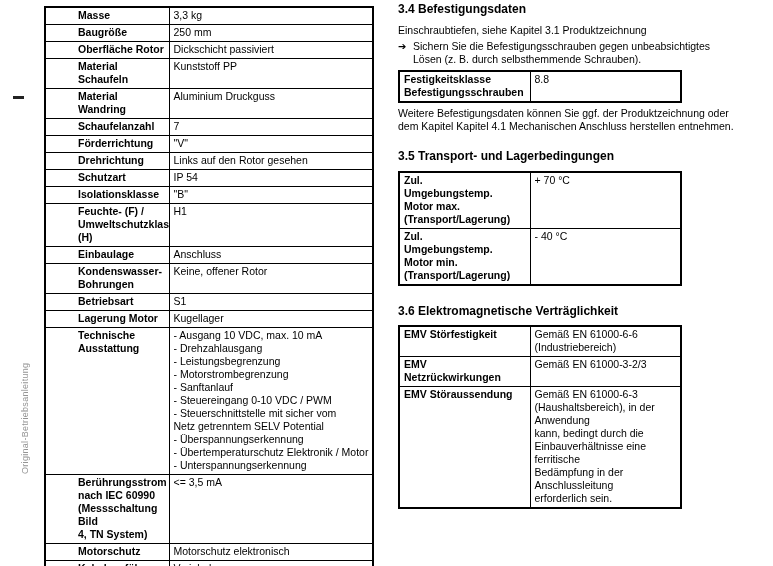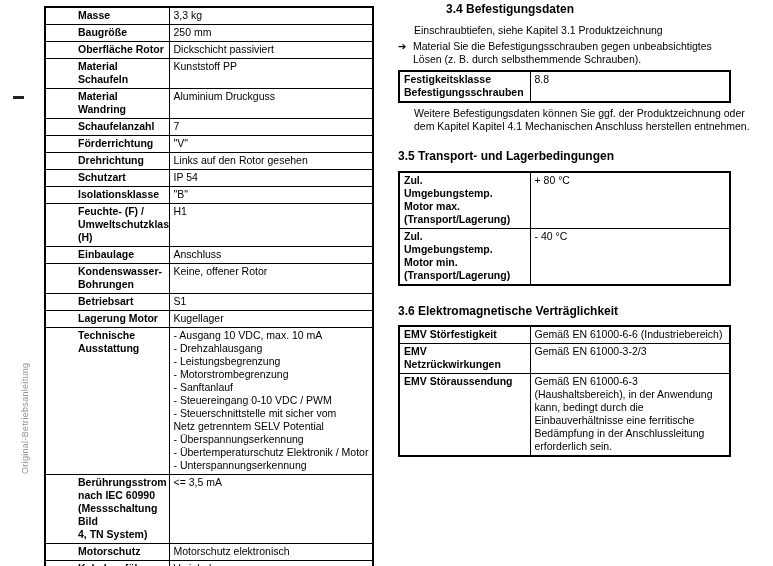--- a/index.html
+++ b/index.html
@@ -15,29 +15,29 @@
   
   table{border-collapse:collapse;table-layout:fixed;}
   .spec-table{position:absolute;left:44px;top:6px;width:330px;border:2px solid #000;}
   .spec-table td{border:1px solid #000;font-size:10.5px;line-height:13px;vertical-align:top;
         white-space:pre-line;padding:1px 3px 2px 4px;overflow:hidden;}
   td.lbl{font-weight:bold;padding-left:32px;}
   .spec-table col.c1{width:124px;}
 
   .right-col{position:absolute;left:398px;top:0;width:338px;height:566px;}
   .heading{position:absolute;left:0;font-size:12px;font-weight:bold;white-space:nowrap;}
-  .para{position:absolute;left:16px;width:338px;font-size:10.5px;line-height:13px;white-space:pre-line;}
+  .para{position:absolute;left:0;width:338px;font-size:10.5px;line-height:13px;white-space:pre-line;}
   .bullet{position:absolute;left:0;top:40px;width:338px;display:flex;font-size:10.5px;line-height:13px;}
   .bullet .arrow{flex:0 0 15px;width:15px;font-size:10px;}
-  .mini{position:absolute;left:0;width:333px;border:2px solid #000;}
+  .mini{position:absolute;left:0;width:284px;border:2px solid #000;}
   .mini td{border:1px solid #000;font-size:10.5px;line-height:13px;vertical-align:top;
         white-space:pre-line;padding:1px 3px 2px 4px;overflow:hidden;}
   .mini col.tc1{width:131px;}
 
-  .h34{top:2px;margin-left:48px;} .p1{top:24px;} .t34{top:70px;} .p2{top:107px;}
+  .h34{top:2px;} .p1{top:24px;} .t34{top:70px;} .p2{top:107px;}
   .h35{top:149px;} .t35{top:171px;}
   .h36{top:304px;} .t36{top:325px;padding-left:8px;}
 </style>
 </head>
 <body>
 
 <div class="page">
 
   <div class="fold-mark"></div>
   <div class="vertical-text">Original-Betriebsanleitung</div>
@@ -143,21 +143,21 @@
     </tbody>
   </table>
 
   <div class="right-col">
 
     <div class="heading h34">3.4 Befestigungsdaten</div>
     <div class="para p1">Einschraubtiefen, siehe Kapitel 3.1 Produktzeichnung</div>
 
     <div class="bullet">
       <span class="arrow">➔</span>
-      <span class="btext">Material Sie die Befestigungsschrauben gegen unbeabsichtigtes
+      <span class="btext">Sichern Sie die Befestigungsschrauben gegen unbeabsichtigtes
 Lösen (z. B. durch selbsthemmende Schrauben).</span>
     </div>
 
     <table class="mini t34">
       <colgroup>
           <col class="tc1">
           <col class="tc2">
         </colgroup>
       <tbody>
         <tr>
@@ -177,21 +177,21 @@
       <colgroup>
           <col class="tc1">
           <col class="tc2">
         </colgroup>
       <tbody>
         <tr>
           <td class="lbl">Zul.
 Umgebungstemp.
 Motor max.
 (Transport/Lagerung)</td>
-          <td class="val">+ 80 °C</td>
+          <td class="val">+ 70 °C</td>
         </tr>
         <tr>
           <td class="lbl">Zul.
 Umgebungstemp.
 Motor min.
 (Transport/Lagerung)</td>
           <td class="val">- 40 °C</td>
         </tr>
       </tbody>
     </table>

